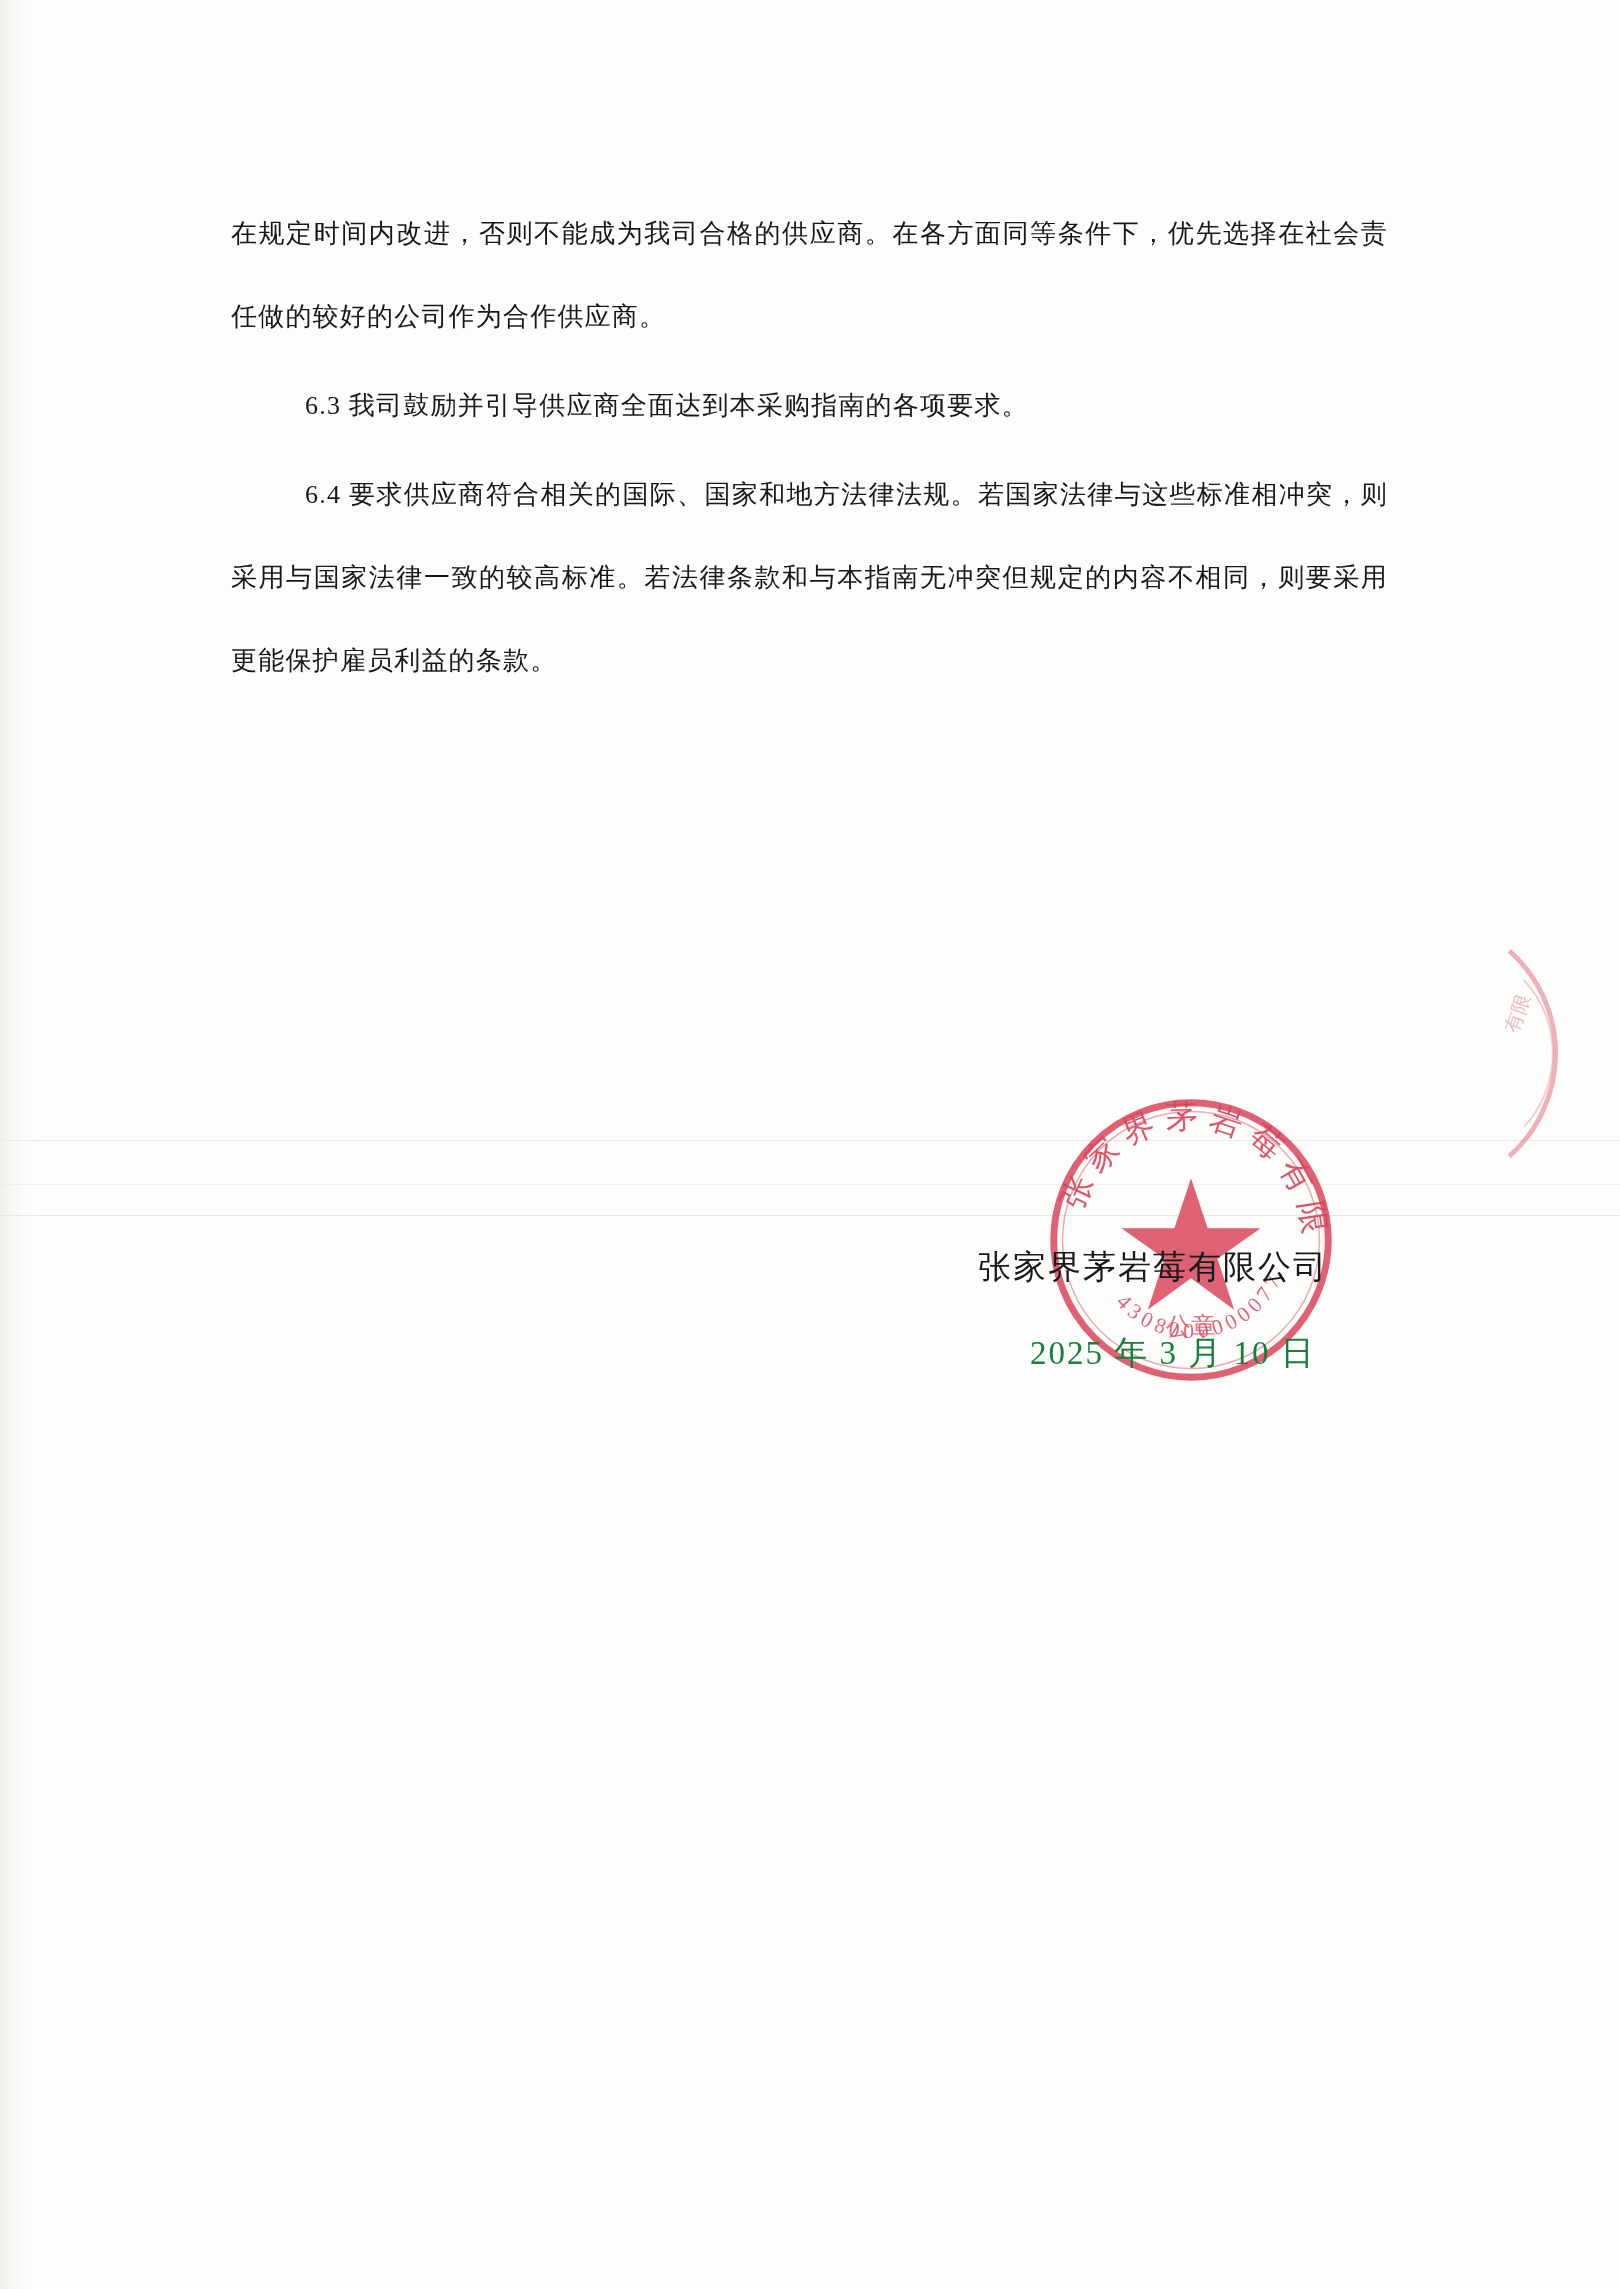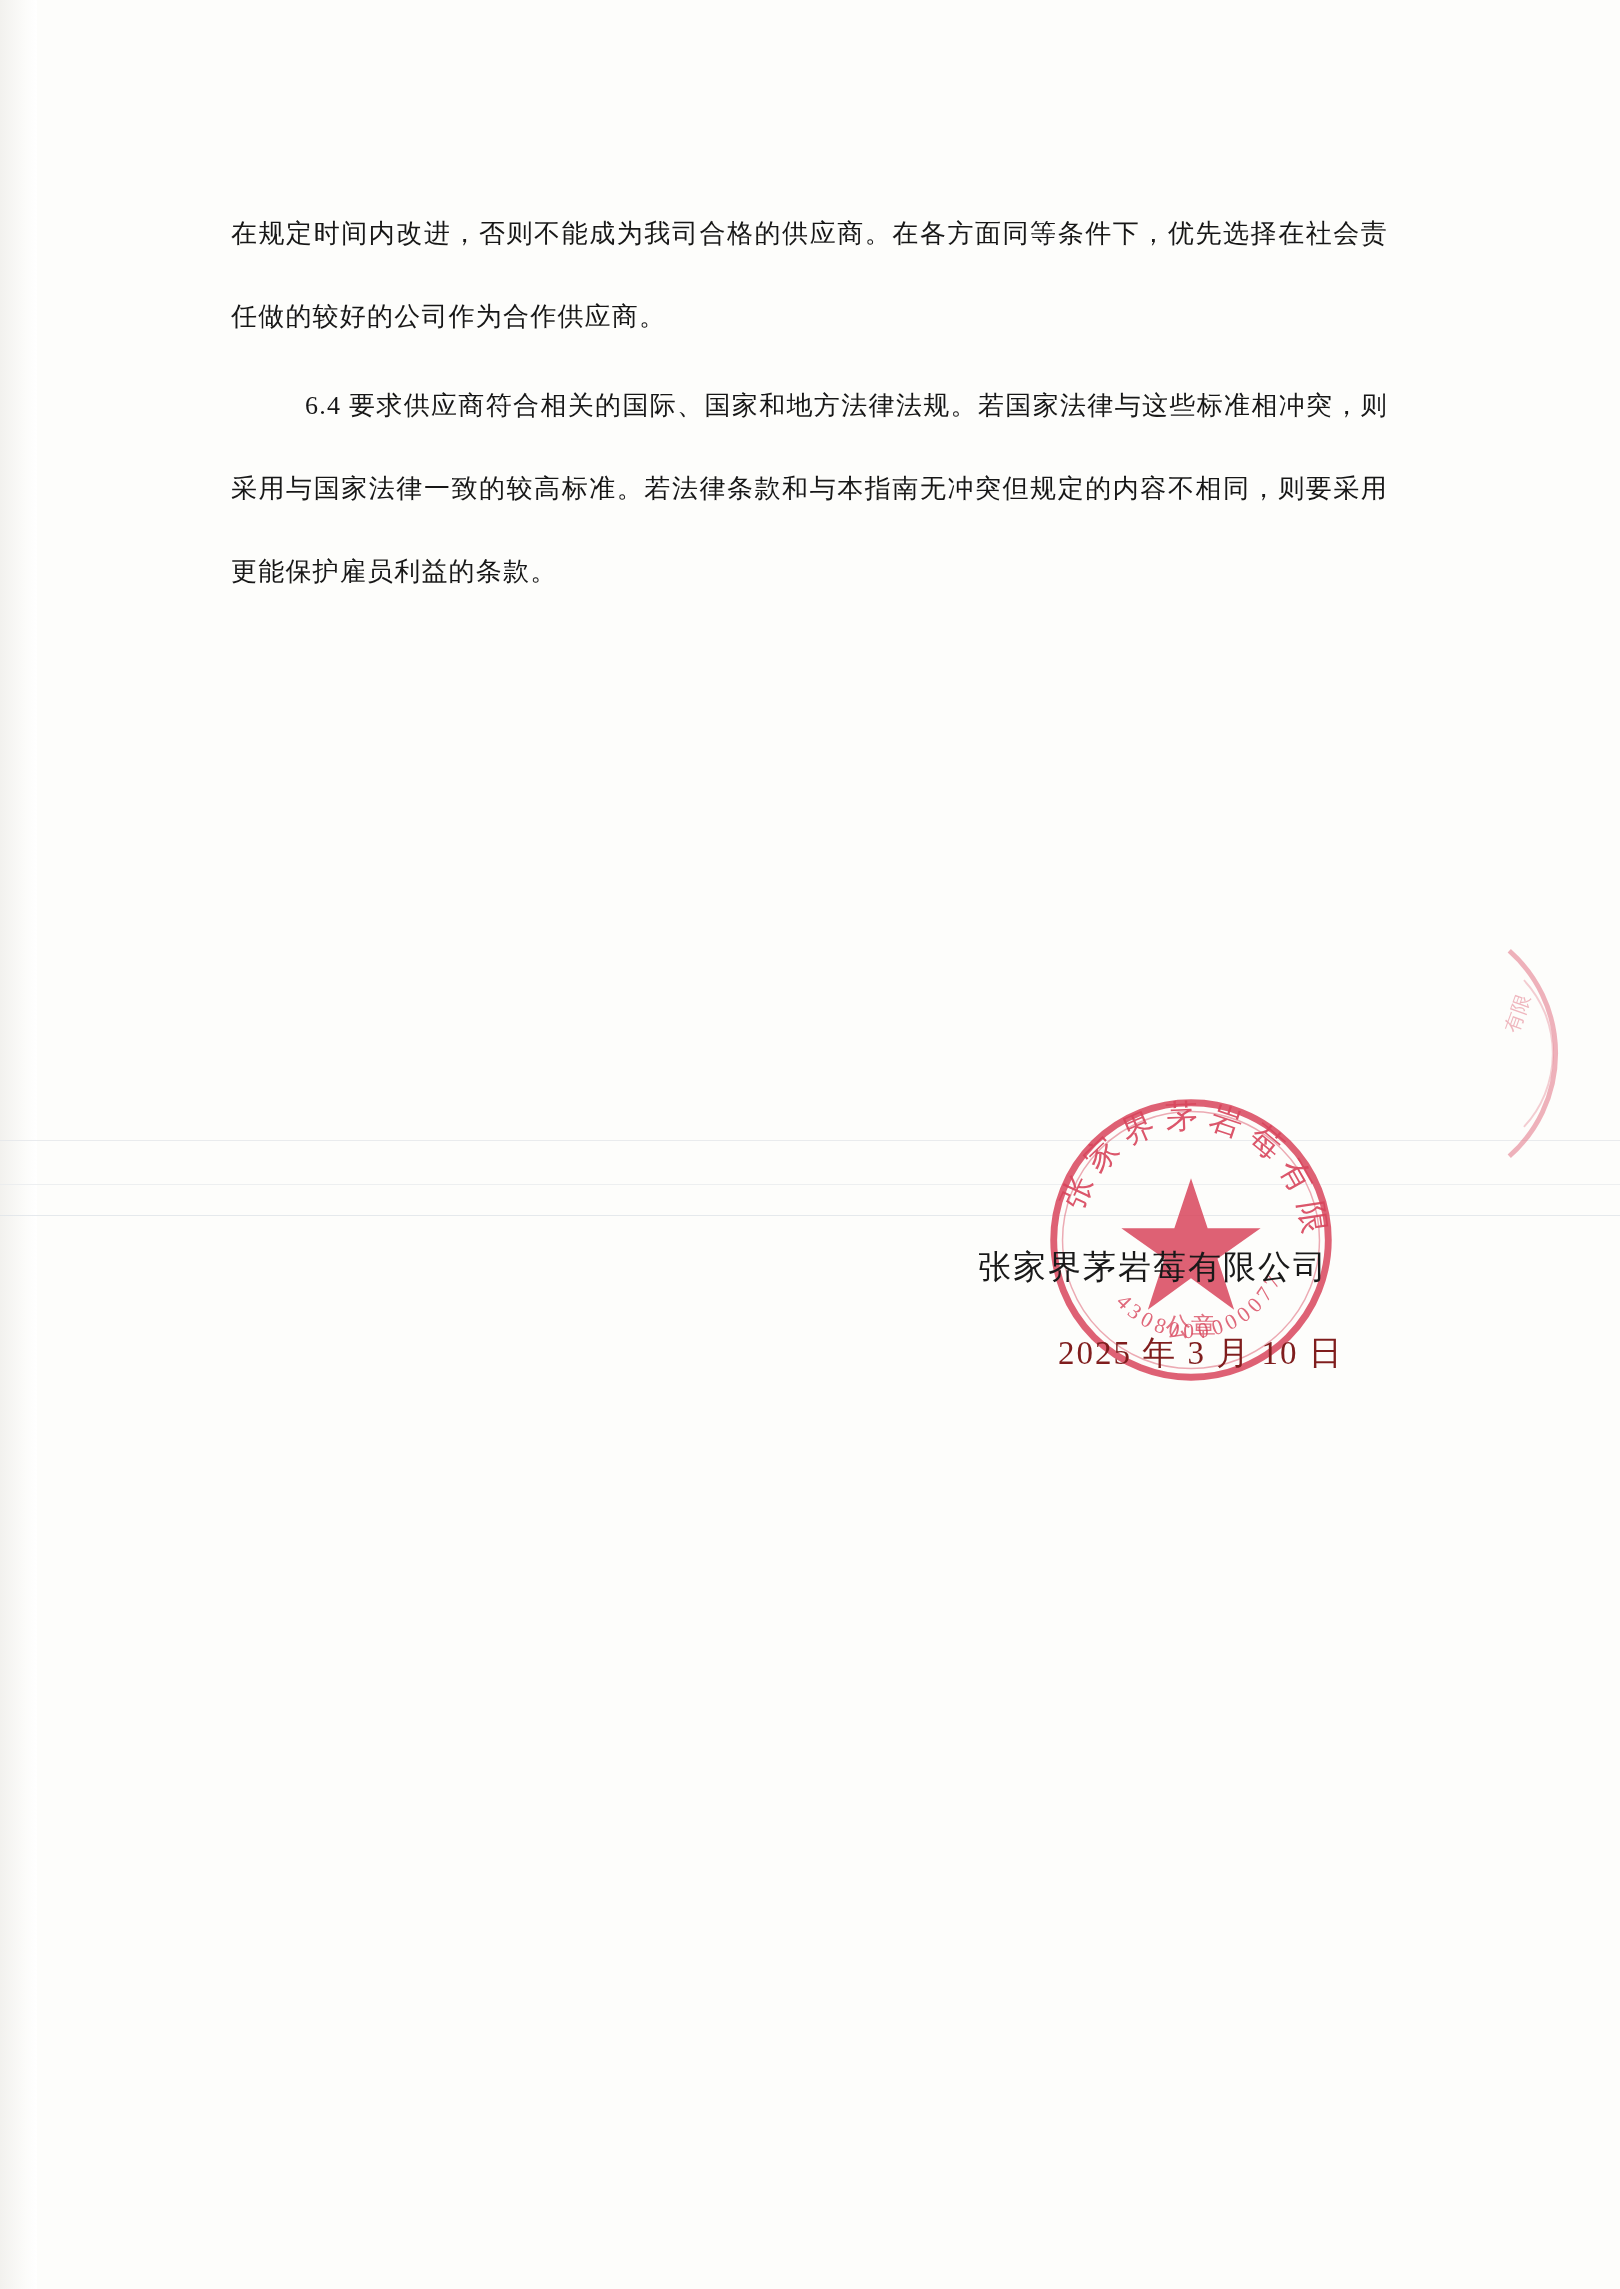--- a/index.html
+++ b/index.html
@@ -71,22 +71,22 @@
     letter-spacing: 2px;
     white-space: nowrap;
     color: #191919;
   }
   .sign-date {
     font-size: 33px;
     line-height: 55px;
     letter-spacing: 2px;
     white-space: nowrap;
     margin-top: 31px;
-    margin-left: 80px;
-    color: #7f1d1d;
+    margin-left: 52px;
+    color: #15803d;
   }
 
   
   .seal {
     position: absolute;
     left: 1039px;
     top: 1088px;
     width: 304px;
     height: 304px;
     pointer-events: none;
@@ -108,20 +108,21 @@
 
 <div class="page">
 
   <div class="scan-edge-left"></div>
   <div class="scan-line l1"></div>
   <div class="scan-line l2"></div>
   <div class="scan-line l3"></div>
 
   <div class="doc-body">
     <p class="para">在规定时间内改进，否则不能成为我司合格的供应商。在各方面同等条件下，优先选择在社会责任做的较好的公司作为合作供应商。</p>
+    <p class="para indent">6.3 我司鼓励并引导供应商全面达到本采购指南的各项要求。</p>
     <p class="para indent">6.4 要求供应商符合相关的国际、国家和地方法律法规。若国家法律与这些标准相冲突，则采用与国家法律一致的较高标准。若法律条款和与本指南无冲突但规定的内容不相同，则要采用更能保护雇员利益的条款。</p>
   </div>
 
   <div class="seal-partial">
     <svg width="147" height="225" viewBox="0 0 150 230" xmlns="http://www.w3.org/2000/svg">
       <path d="M 40 10 A 140 140 0 0 1 40 220" fill="none" stroke="#d8455c" stroke-width="5" opacity="0.55"></path>
       <path d="M 55 40 A 110 110 0 0 1 55 190" fill="none" stroke="#d8455c" stroke-width="2" opacity="0.35"></path>
       <text x="48" y="95" fill="#d8455c" font-size="20" opacity="0.5" font-family="'Liberation Serif',serif" transform="rotate(-70 48 95)">有限</text>
     </svg>
   </div>

